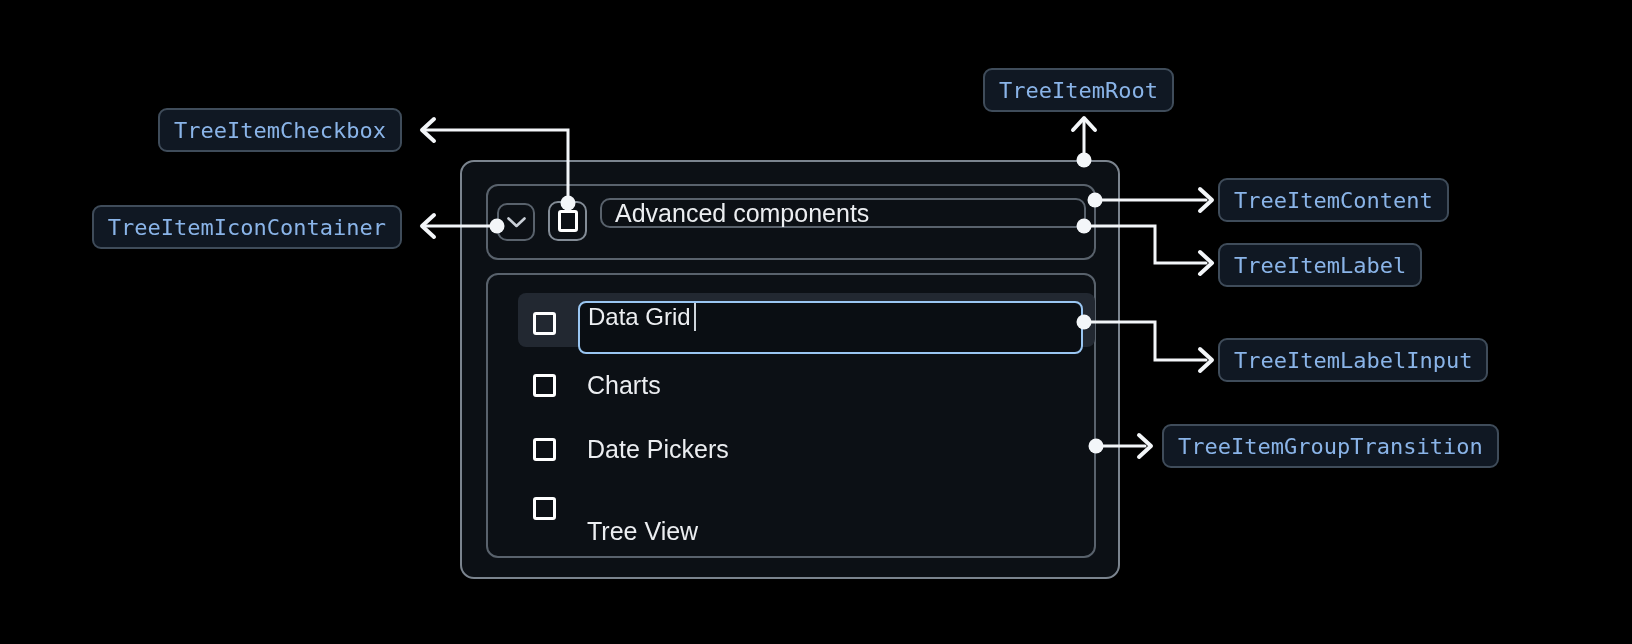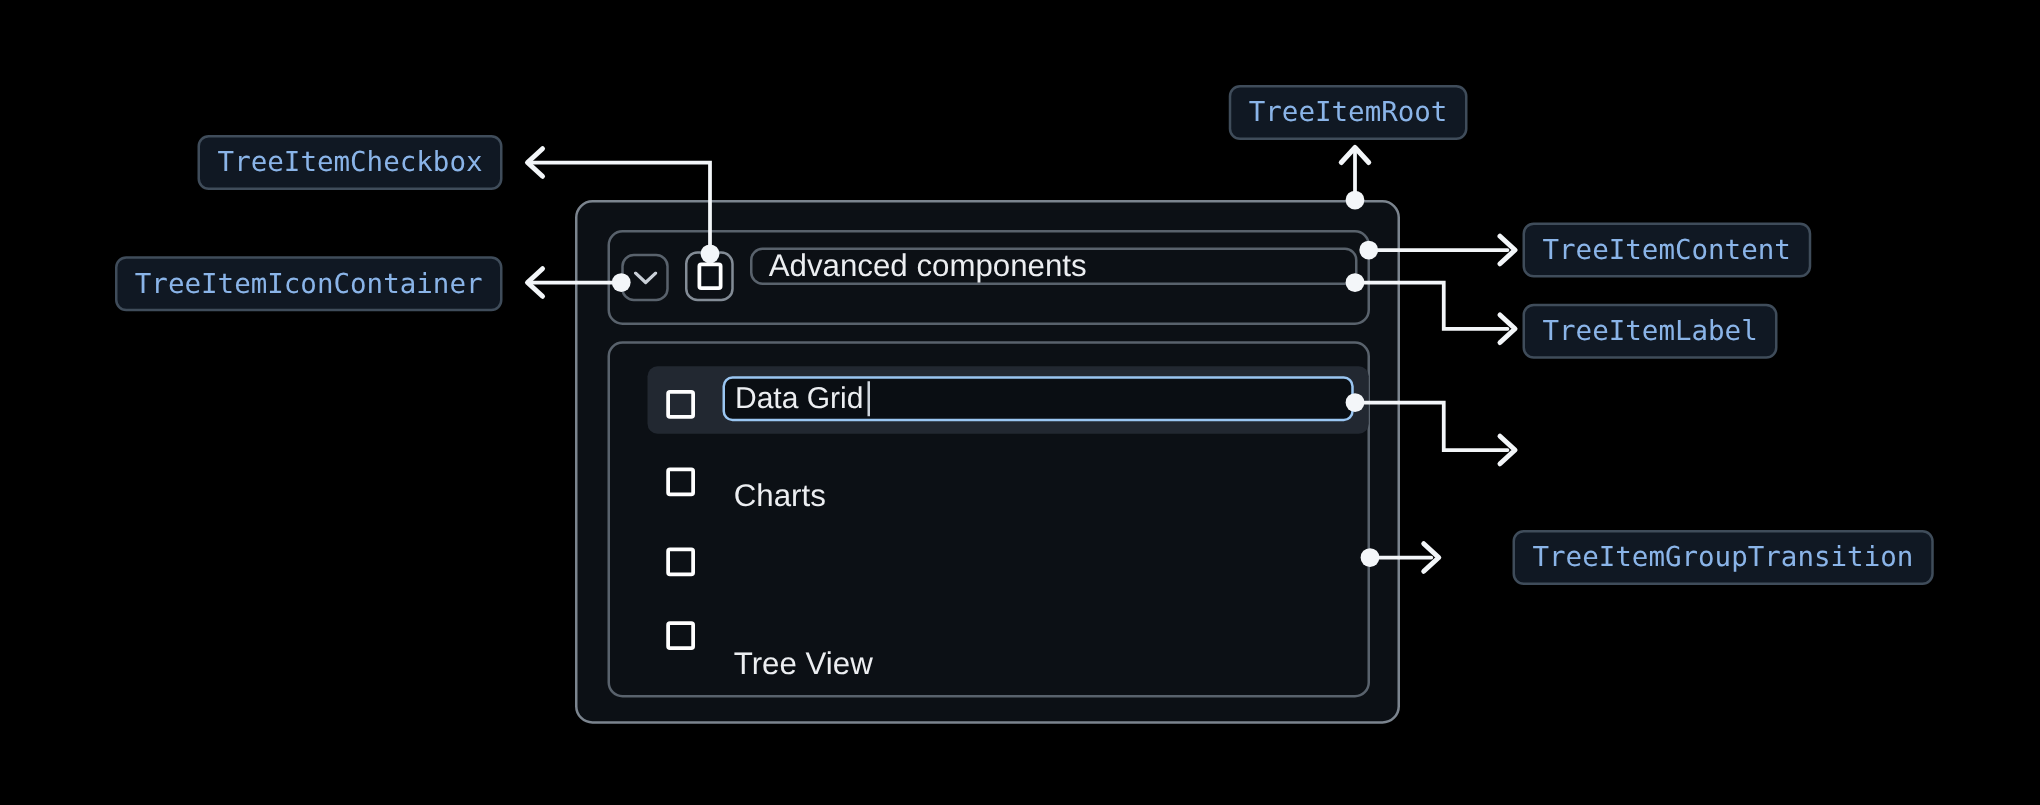--- a/index.html
+++ b/index.html
@@ -16,21 +16,21 @@
     border-radius:9px;
     color:var(--annotation-text,#8ab4e8);
     font-family:"DejaVu Sans Mono",monospace;font-size:22px;white-space:nowrap;
   }
   .chip-checkbox{right:1230px;top:108px;}
   .chip-iconcontainer{right:1230px;top:205px;}
   .chip-root{left:983px;top:68px;text-align:center;}
   .chip-content{left:1218px;top:178px;}
   .chip-label{left:1218px;top:243px;}
   .chip-labelinput{left:1218px;top:338px;}
-  .chip-grouptransition{left:1162px;top:424px;margin-left:48px;}
+  .chip-grouptransition{left:1162px;top:424px;}
 
   
   .tiroot{
     position:absolute;left:460px;top:160px;width:660px;height:419px;box-sizing:border-box;
     background:var(--surface-bg,#0c1015);
     border:2px solid var(--root-border,#7b848e);border-radius:14px;
   }
   .ticontent{
     position:absolute;left:486px;top:184px;width:610px;height:76px;box-sizing:border-box;
     border:2px solid var(--inner-border,#59626c);border-radius:12px;
@@ -65,43 +65,44 @@
   }
   .itemcheckbox{
     position:absolute;width:23px;height:23px;box-sizing:border-box;
     border:3px solid #fff;border-radius:3px;left:533px;
   }
   .itemtext{
     position:absolute;left:587px;height:30px;line-height:30px;
     color:var(--text-primary,#eceef1);font-size:25px;white-space:nowrap;
   }
   .tilabelinput{
-    position:absolute;left:578px;top:301px;width:505px;height:36px;box-sizing:border-box;
+    position:absolute;left:578px;top:301px;width:505px;height:53px;box-sizing:border-box;
     background:var(--input-bg,#0a0e13);
     border:2px solid var(--input-border,#9ac6f2);border-radius:8px;
-    display:flex;align-items:center;padding-left:8px;
+    display:flex;padding-left:8px;
     color:var(--text-primary,#eceef1);font-size:24px;
   }
   .caret{display:inline-block;width:2px;height:28px;background:#cdd4db;margin-left:3px;}
 
   .connectors{position:absolute;left:0;top:0;width:1632px;height:644px;pointer-events:none;}
   .connectors path,.connectors line{stroke:var(--connector,#f3f6f9);stroke-width:3;fill:none;stroke-linecap:round;}
   .connectors path.head{stroke-width:4;stroke-linejoin:round;}
   .connectors circle{fill:var(--connector,#f3f6f9);stroke:none;}
 </style>
 </head>
 <body>
 
 <div class="stage">
 
   <div class="chip chip-iconcontainer">TreeItemIconContainer</div>
   <div class="chip chip-checkbox">TreeItemCheckbox</div>
   <div class="chip chip-root">TreeItemRoot</div>
   <div class="chip chip-label">TreeItemLabel</div>
   <div class="chip chip-content">TreeItemContent</div>
+  <div class="chip chip-labelinput">TreeItemLabelInput</div>
   <div class="chip chip-grouptransition">TreeItemGroupTransition</div>
 
   <div class="tiroot"></div>
 
   <div class="ticontent"></div>
 
   <div class="tiiconcontainer">
     <svg width="19" height="11" viewBox="0 0 19 11">
       <path d="M1.5 1.5 L9.5 9 L17.5 1.5" fill="none" stroke="#c9cfd7" stroke-width="2.6" stroke-linecap="round" stroke-linejoin="round"></path>
     </svg>
@@ -118,23 +119,24 @@
   <div class="tigroup"></div>
 
   <div class="row-highlight"></div>
   <div class="itemcheckbox" style="top:312px;"></div>
   <div class="tilabelinput">
     <span>Data Grid</span>
     <span class="caret"></span>
   </div>
 
   <div class="itemcheckbox" style="top:374px;"></div>
-  <div class="itemtext" style="top:382px;">Charts</div>
+  <div class="itemtext" style="top:370px;">Charts</div>
 
   <div class="itemcheckbox" style="top:438px;"></div>
+  <div class="itemtext" style="top:434px;">Date Pickers</div>
 
   <div class="itemcheckbox" style="top:497px;"></div>
   <div class="itemtext" style="top:516px;">Tree View</div>
 
   <svg class="connectors" viewBox="0 0 1632 644">
 
     <g>
       <path d="M426 130 H568 V203"></path>
       <path class="head" d="M434 119 L422 130 L434 141"></path>
       <circle cx="568" cy="203" r="7.5"></circle>

